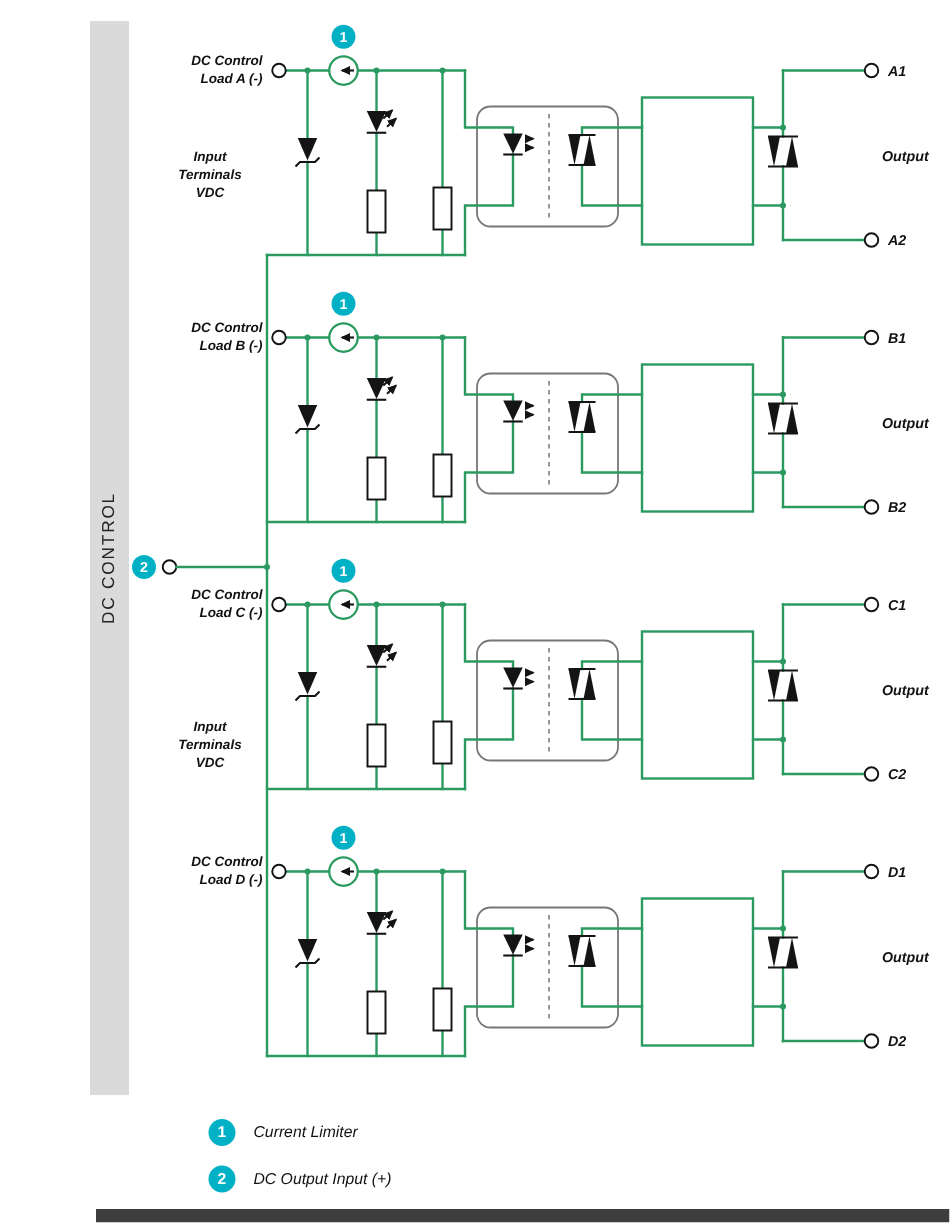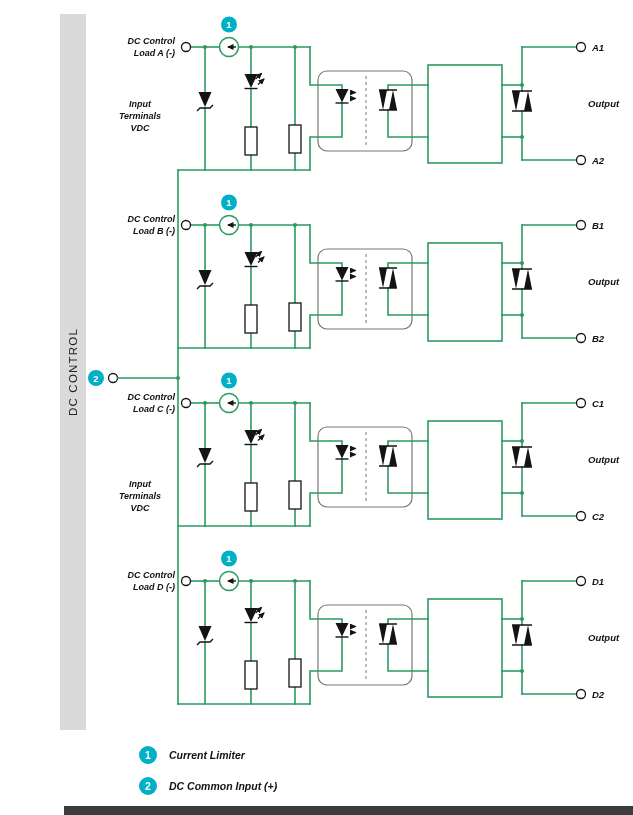--- a/index.html
+++ b/index.html
@@ -22,21 +22,21 @@
   .dash{stroke:#777;stroke-width:1;fill:none;stroke-dasharray:3,3}
   .lbl{font-size:9px;font-weight:bold;font-style:italic;fill:#111}
   .tlbl{font-size:9.5px;font-weight:bold;font-style:italic;fill:#111}
   .badge{fill:var(--badge,#00b0c5);stroke:none}
   .btxt{font-size:9.5px;font-weight:bold;fill:#fff;text-anchor:middle}
   .mid{text-anchor:middle}.end{text-anchor:end}
   .legend{position:absolute;left:139px;top:746px;display:flex;flex-direction:column;gap:13px}
   .legrow{display:flex;align-items:center;gap:12px}
   .lbadge{width:18px;height:18px;border-radius:50%;background:var(--badge,#00b0c5);color:#fff;
        font-size:10.5px;font-weight:bold;text-align:center;line-height:18px;flex:0 0 18px}
-  .legtext{font-size:10.5px;font-weight:bold;font-style:italic;color:#111}
+  .legtext{font-size:10.5px;font-weight:normal;font-style:italic;color:#111}
   .bottombar{position:absolute;left:64px;top:806px;width:569px;height:9px;background:#3d3d3d}
 </style>
 </head>
 <body>
 
 <div class="bar">
   <span>DC CONTROL</span>
 </div>
 
 <svg width="633" height="742" viewBox="0 0 633 742">
@@ -372,17 +372,17 @@
   </g>
 </svg>
 
 <div class="legend">
   <div class="legrow">
     <span class="lbadge">1</span>
     <span class="legtext">Current Limiter</span>
   </div>
   <div class="legrow">
     <span class="lbadge">2</span>
-    <span class="legtext">DC Common Input (+)</span>
+    <span class="legtext">DC Output Input (+)</span>
   </div>
 </div>
 
 <div class="bottombar"></div>
 
 </body></html>

